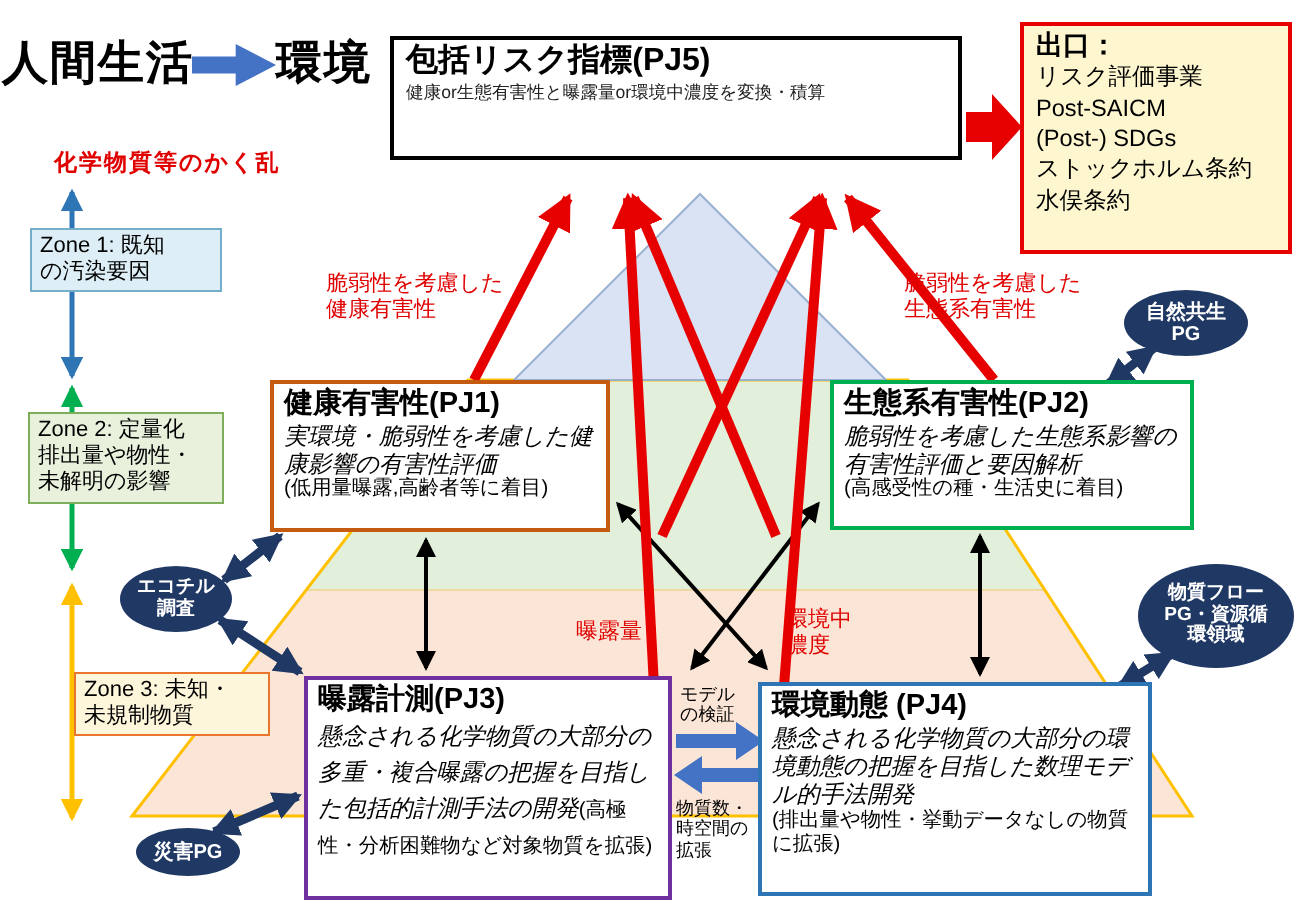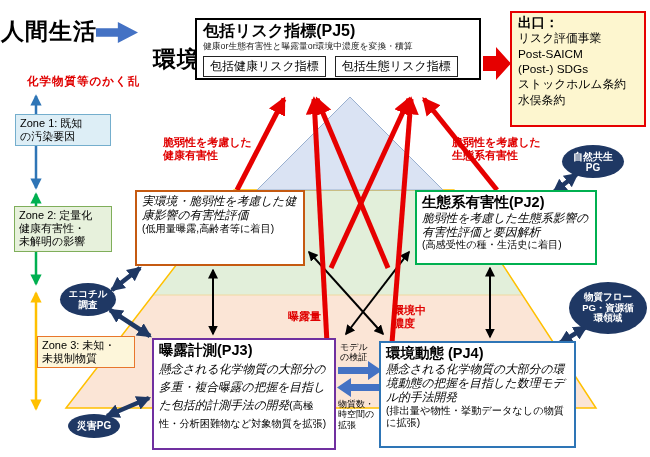--- a/index.html
+++ b/index.html
@@ -39,21 +39,21 @@
   .pj{background:#fff;box-sizing:border-box;padding:2px 5px;}
   .pj-title{font-weight:bold;font-size:14.5px;line-height:1.15;}
   .pj-body{font-size:11.8px;line-height:1.22;font-style:italic;}
   .pj-note{font-size:10.2px;line-height:1.2;}
   .pj1{left:135px;top:190px;width:170px;height:76px;border:2.5px solid #c55a11;}
   .pj2{left:415px;top:190px;width:182px;height:75px;border:2.5px solid #00b050;}
   .pj3{left:152px;top:338px;width:184px;height:112px;border:2.5px solid #7030a0;}
   .pj4{left:379px;top:341px;width:197px;height:107px;border:2.5px solid #2e75b6;}
 
   
-  .red-label{color:#e00000;font-weight:bold;font-size:11px;line-height:1.2;}
+  .red-label{color:#e00000;font-weight:normal;font-size:11px;line-height:1.2;}
   
   .blk-label{font-size:9px;line-height:1.15;color:#000;}
 
   
   .ellipse{background:#1f3864;color:#fff;border-radius:50%;display:flex;align-items:center;
            justify-content:center;text-align:center;font-weight:bold;}
   .e-ecochil{left:60px;top:283px;width:56px;height:33px;font-size:9.5px;line-height:1.1;}
   .e-disaster{left:68px;top:414px;width:52px;height:24px;font-size:10px;}
   .e-nature{left:562px;top:145px;width:62px;height:33px;font-size:10px;line-height:1.1;}
   .e-material{left:569px;top:282px;width:78px;height:52px;font-size:9.5px;line-height:1.1;}
@@ -114,50 +114,47 @@
     <line x1="497" y1="190" x2="424" y2="99" stroke="#e60000" stroke-width="5" marker-end="url(#mRed)"></line>
 
     <polygon points="483,56 496,56 496,47 511,63.5 496,80 496,71 483,71" fill="#e60000"></polygon>
 
     <polygon points="338,367 368,367 368,361 382,370.5 368,380 368,374 338,374" fill="#4472c4"></polygon>
     <polygon points="381,384 351,384 351,378 337,387.5 351,397 351,391 381,391" fill="#4472c4"></polygon>
   </svg>
 
   <div class="abs main-title" style="left:1px;top:16px;">人間生活</div>
   <span class="abs title-arrow"></span>
-  <div class="abs main-title" style="left:153px;top:16px;margin-top:28px;">環境</div>
+  <div class="abs main-title" style="left:138px;top:16px;">環境</div>
   <div class="abs sub-red" style="left:27px;top:46px;">化学物質等のかく乱</div>
 
   <div class="abs pj5">
     <div class="pj5-title">包括リスク指標(PJ5)</div>
     <div class="pj5-sub">健康or生態有害性と曝露量or環境中濃度を変換・積算</div>
-    <div class="pj5-row">
-      <span class="ind-box">包括健康リスク指標</span>
-      <span class="ind-box">包括生態リスク指標</span>
-    </div>
   </div>
 
   <div class="abs outlet">
     <div class="outlet-title">出口：</div>
     <div class="outlet-item">リスク評価事業</div>
     <div class="outlet-item">Post-SAICM</div>
     <div class="outlet-item">(Post-) SDGs</div>
     <div class="outlet-item">ストックホルム条約</div>
     <div class="outlet-item">水俣条約</div>
   </div>
 
   <div class="abs zone zone1 pre">Zone 1: 既知
 の汚染要因</div>
   <div class="abs zone zone2 pre">Zone 2: 定量化
-健康有害性・
+排出量や物性・
 未解明の影響</div>
   <div class="abs zone zone3 pre">Zone 3: 未知・
 未規制物質</div>
 
   <div class="abs pj pj1">
+    <div class="pj-title">健康有害性(PJ1)</div>
     <div class="pj-body">実環境・脆弱性を考慮した健康影響の有害性評価</div>
     <div class="pj-note">(低用量曝露,高齢者等に着目)</div>
   </div>
   <div class="abs pj pj2">
     <div class="pj-title">生態系有害性(PJ2)</div>
     <div class="pj-body">脆弱性を考慮した生態系影響の有害性評価と要因解析</div>
     <div class="pj-note">(高感受性の種・生活史に着目)</div>
   </div>
   <div class="abs pj pj3">
     <div class="pj-title">曝露計測(PJ3)</div>

